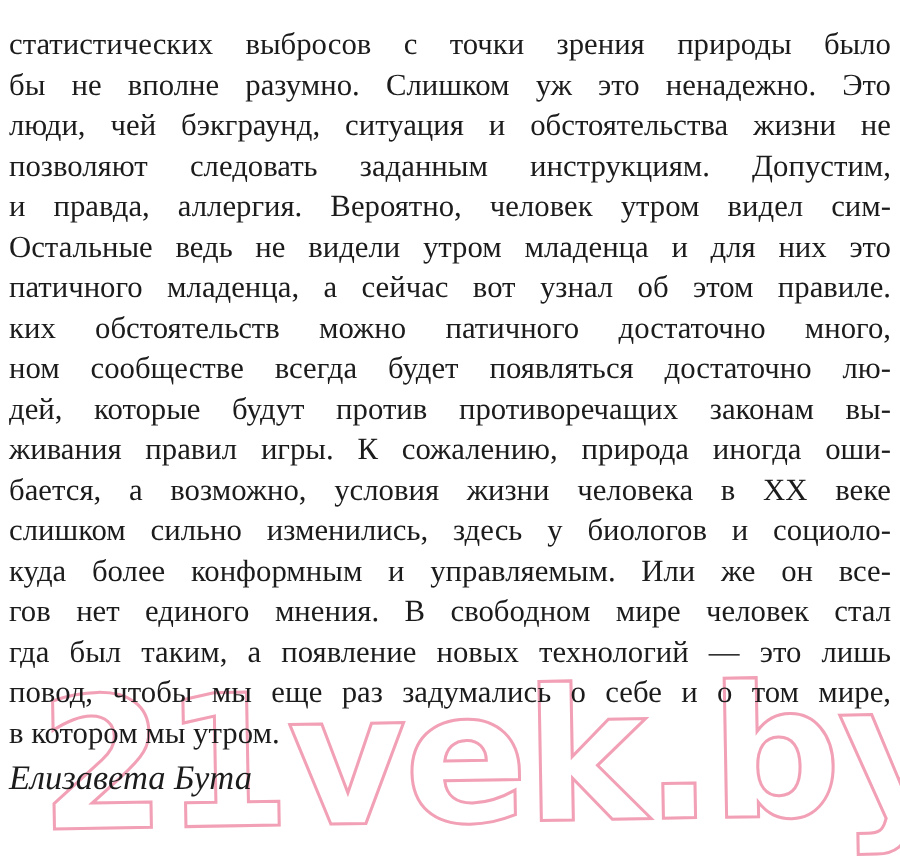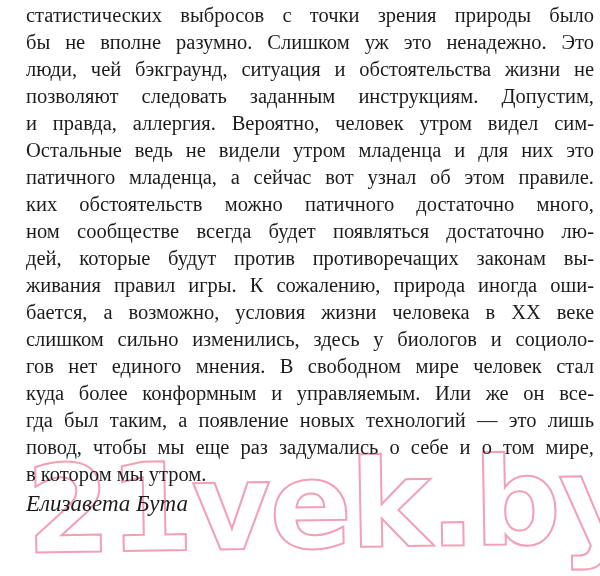--- a/index.html
+++ b/index.html
@@ -25,22 +25,21 @@
   .watermark text {
     font-family: "DejaVu Sans", sans-serif;
     font-weight: bold;
     letter-spacing: -2px;
     fill: none;
     stroke-width: 2px;
   }
   .text-layer {
     position: relative;
     z-index: 1;
-    padding: 2px 6px 0 6px;
-    margin-left: 20px;
+    padding: 17px 6px 0 6px;
   }
   .line {
     font-size: 20.5px;
     line-height: 27px;
     color: #1c1c1c;
     text-align: justify;
     text-align-last: justify;
   }
   .line.para-end {
     text-align-last: left;
@@ -69,19 +68,19 @@
   <div class="line">позволяют следовать заданным инструкциям. Допустим,</div>
   <div class="line">и правда, аллергия. Вероятно, человек утром видел сим-</div>
   <div class="line">Остальные ведь не видели утром младенца и для них это</div>
   <div class="line">патичного младенца, а сейчас вот узнал об этом правиле.</div>
   <div class="line">ких обстоятельств можно патичного достаточно много,</div>
   <div class="line">ном сообществе всегда будет появляться достаточно лю-</div>
   <div class="line">дей, которые будут против противоречащих законам вы-</div>
   <div class="line">живания правил игры. К сожалению, природа иногда оши-</div>
   <div class="line">бается, а возможно, условия жизни человека в XX веке</div>
   <div class="line">слишком сильно изменились, здесь у биологов и социоло-</div>
+  <div class="line">куда более конформным и управляемым. Или же он все-</div>
   <div class="line">гов нет единого мнения. В свободном мире человек стал</div>
-  <div class="line">куда более конформным и управляемым. Или же он все-</div>
   <div class="line">гда был таким, а появление новых технологий — это лишь</div>
   <div class="line">повод, чтобы мы еще раз задумались о себе и о том мире,</div>
   <div class="line para-end">в котором мы утром.</div>
   <div class="signature">Елизавета Бута</div>
 </div>
 
 </body></html>

